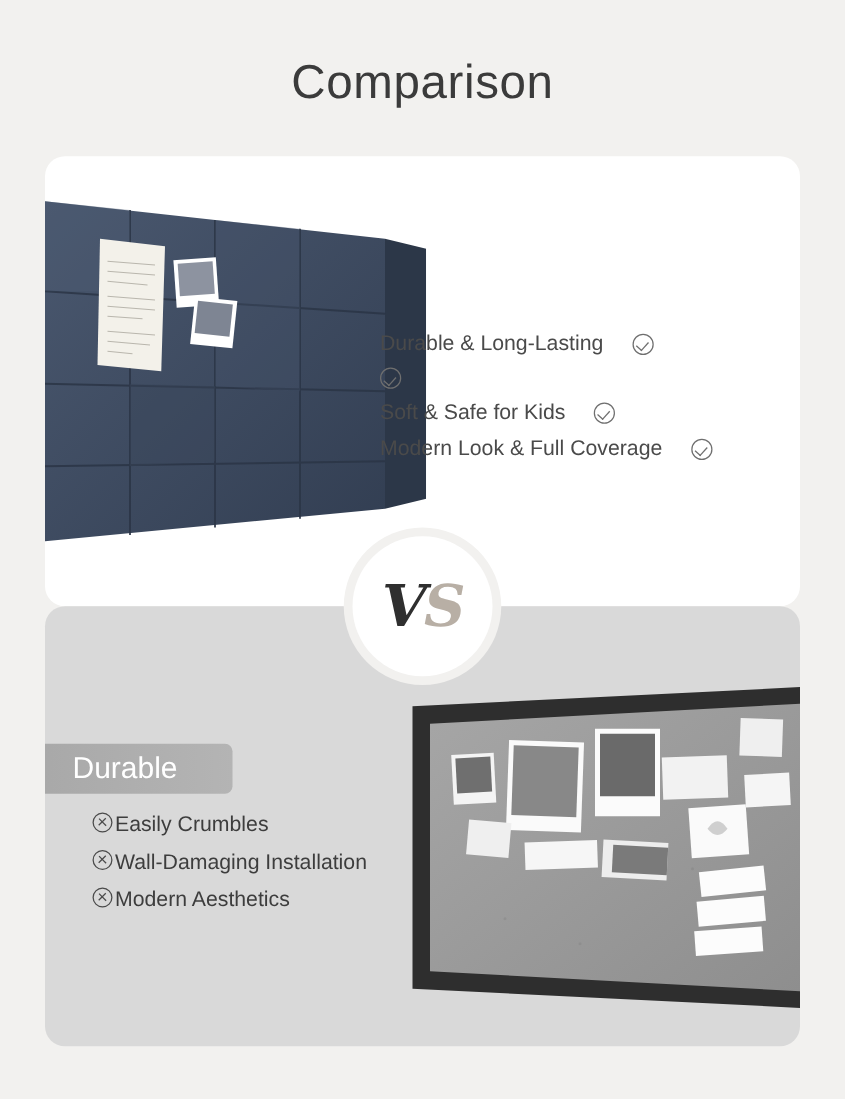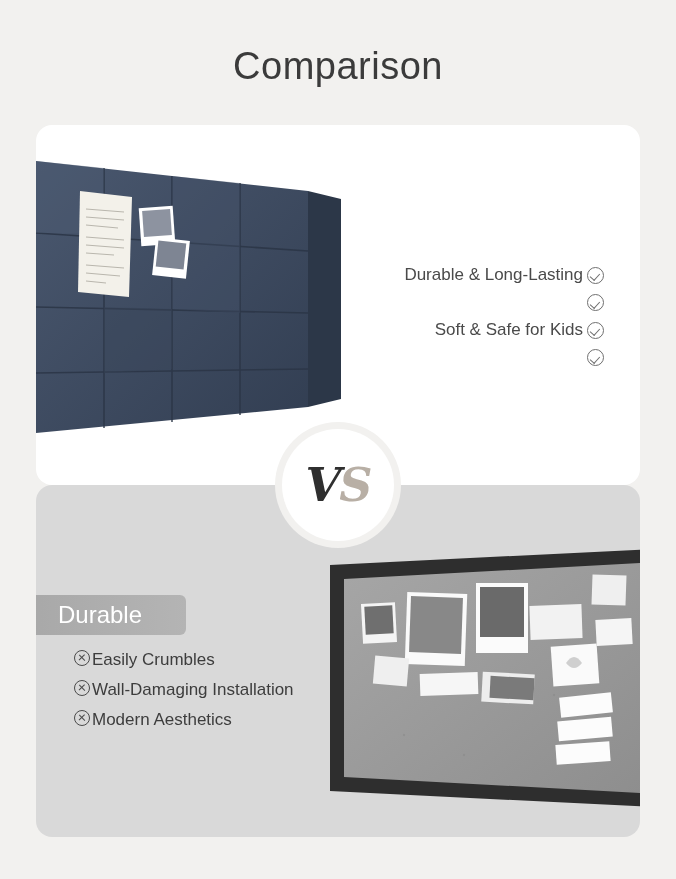--- a/index.html
+++ b/index.html
@@ -57,22 +57,22 @@
 
   .ours-list {
     position: absolute;
     right: 36px; top: 140px;
     width: 300px;
     text-align: right;
   }
   .ours-list .row {
     display: flex;
     align-items: center;
-    justify-content: flex-end;
-    gap: 4px;
+    justify-content: flex-start;
+    gap: 23px;
     margin-bottom: 9px;
   }
   .ours-list .row .txt {
     font-size: 17px;
     color: #4a4a4a;
   }
   .check {
     flex: 0 0 auto;
     width: 17px; height: 17px;
     border: 1.4px solid #6f6f6f;
@@ -241,20 +241,21 @@
         <span class="check"></span>
       </div>
       <div class="row">
         <span class="check"></span>
       </div>
       <div class="row">
         <span class="txt">Soft &amp; Safe for Kids</span>
         <span class="check"></span>
       </div>
       <div class="row">
+        <span class="txt">Modern Look &amp; Full Coverage</span>
         <span class="check"></span>
       </div>
     </div>
   </div>
 
   <div class="vs-wrap">
     <div class="vs-text">
       <span class="v">V</span>
         <span class="s">S</span>
     </div>

